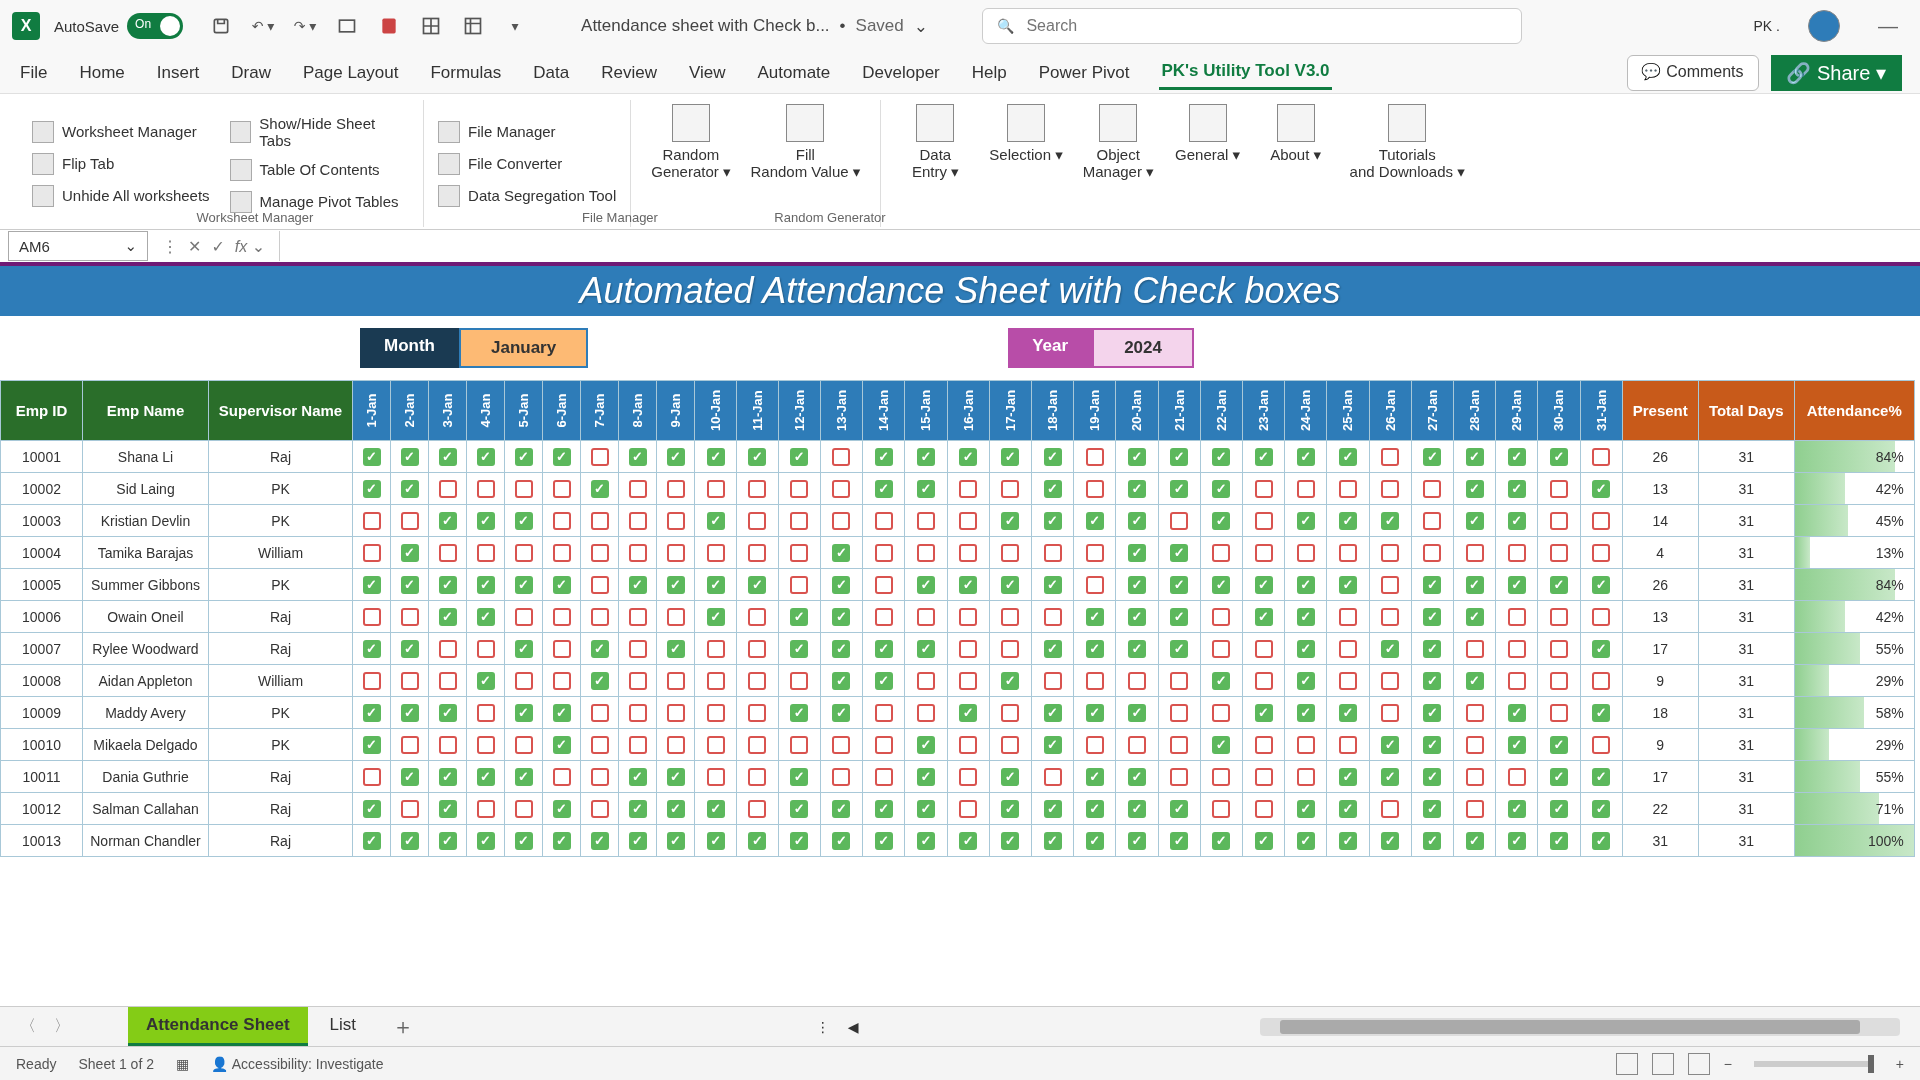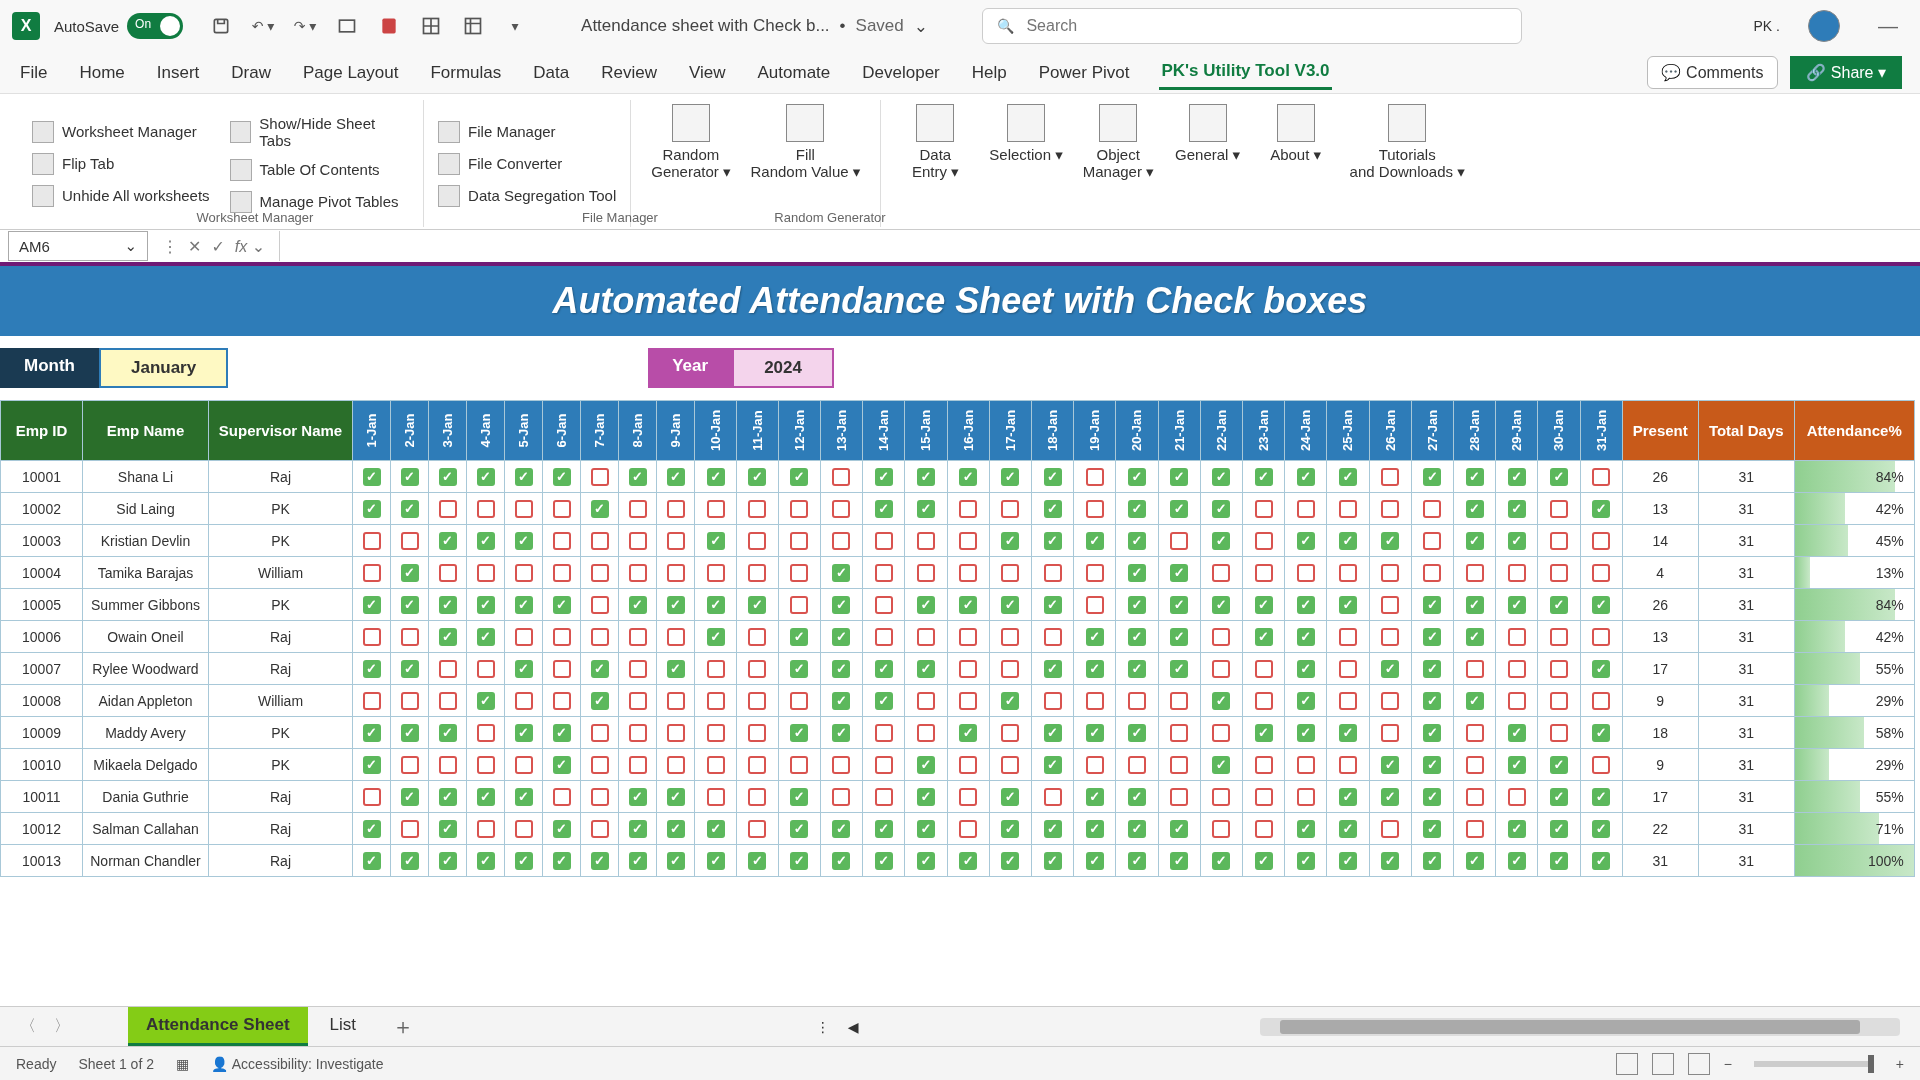--- a/index.html
+++ b/index.html
@@ -17,42 +17,42 @@
 .search{flex:1;max-width:540px;margin:0 40px;height:36px;border:1px solid #ccc;border-radius:6px;display:flex;align-items:center;padding:0 14px;gap:12px;background:#fff}
 .search input{border:none;outline:none;flex:1;font-size:16px;color:#888}
 .user-area{display:flex;align-items:center;gap:28px;margin-left:auto}
 .avatar{width:32px;height:32px;border-radius:50%;background:#2e7cb8;border:1px solid #888}
 .min-btn{font-size:20px;color:#666;padding:0 10px;cursor:pointer}
 .ribbon-tabs{height:42px;background:#f8f8f8;display:flex;align-items:center;padding:0 18px;gap:28px;border-bottom:1px solid #e0e0e0}
 .rtab{font-size:17px;color:#333;cursor:pointer;padding:6px 2px}
 .rtab.active{color:#107c41;border-bottom:3px solid #107c41;font-weight:600}
 .right-actions{margin-left:auto;display:flex;gap:12px}
 .comments-btn{border:1px solid #bbb;border-radius:6px;padding:6px 14px;font-size:16px;background:#fff;cursor:pointer}
-.share-btn{background:#107c41;color:#fff;border-radius:0;padding:6px 16px;font-size:16px;cursor:pointer;display:flex;align-items:center;gap:6px}
+.share-btn{background:#107c41;color:#fff;border-radius:0;padding:6px 16px;font-size:20px;cursor:pointer;display:flex;align-items:center;gap:6px}
 .ribbon-body{height:136px;background:#fff;border-bottom:1px solid #ccc;display:flex;padding:6px 18px 2px}
 .rgroup{border-right:1px solid #ddd;padding:0 14px;display:flex;flex-direction:column}
 .rgroup-items{flex:1;display:flex;flex-direction:column;gap:6px;justify-content:center}
 .rgroup-label{font-size:13px;color:#666;text-align:center;padding-top:4px}
 .ritem{display:flex;align-items:center;gap:8px;font-size:15px;cursor:pointer;padding:2px 0}
 .ricon{width:22px;height:22px;background:#e8e8e8;border:1px solid #aaa;display:inline-block}
 .rgroup.big{flex-direction:row;align-items:flex-start;gap:8px}
 .big-btn{display:flex;flex-direction:column;align-items:center;gap:4px;font-size:15px;text-align:center;cursor:pointer;padding:4px 6px;min-width:80px}
 .big-icon{width:38px;height:38px;border:1px solid #888;background:#f4f4f4}
 .formula-bar{height:36px;background:#fff;border-bottom:4px solid #701a75;display:flex;align-items:center}
 .name-box{width:140px;border:1px solid #aaa;height:30px;margin-left:8px;display:flex;align-items:center;padding:0 10px;font-size:15px;justify-content:space-between}
 .fx-controls{display:flex;align-items:center;gap:10px;padding:0 14px;color:#777;font-size:16px}
 .fx-input{flex:1;height:30px;border-left:1px solid #ccc;padding:0 10px}
 .sheet{background:#fff;position:relative;height:calc(1080px - 52px - 42px - 136px - 36px - 40px - 34px);overflow:hidden}
-.title-banner{background:#2e7cb8;color:#fff;text-align:center;font-size:36px;font-weight:bold;padding:14px;font-style:italic;text-shadow:1px 1px 2px rgba(0,0,0,0.3)}
+.title-banner{background:#2e7cb8;color:#fff;text-align:center;font-size:36px;font-weight:normal;padding:4px;font-style:italic;text-shadow:1px 1px 2px rgba(0,0,0,0.3)}
 .controls-row{display:flex;padding:12px 0;gap:40px}
-.month-box{display:flex}
+.month-box{margin-left:360px;display:flex}
 .year-box{margin-left:380px;display:flex}
 .ctrl-label{background:#1a3a52;color:#fff;padding:8px 24px;font-weight:bold;font-size:17px}
 .ctrl-label.year{background:#b84da8}
-.ctrl-value{background:#fef9c3;padding:8px 30px;font-weight:bold;font-size:17px;border:2px solid #2e7cb8}
+.ctrl-value{background:#fdba74;padding:8px 30px;font-weight:bold;font-size:17px;border:2px solid #2e7cb8}
 .ctrl-value.year{background:#f4d4ec;border-color:#b84da8}
 .grid-wrap{overflow:hidden}
 table{border-collapse:collapse;font-size:14px}
 th,td{border:1px solid #a8c8d8;text-align:center;padding:0}
 th.idcol{background:#2a6e2a;color:#fff;width:82px;height:60px;font-size:15px}
 th.namecol{background:#2a6e2a;color:#fff;width:126px;font-size:15px}
 th.supcol{background:#2a6e2a;color:#fff;width:144px;font-size:15px}
 th.daycol{background:#2e7cb8;color:#fff;width:38px;font-size:13px}
 th.daycol span{display:block;transform:rotate(-90deg);white-space:nowrap}
 th.statcol{background:#c85a1a;color:#fff;font-size:15px}

